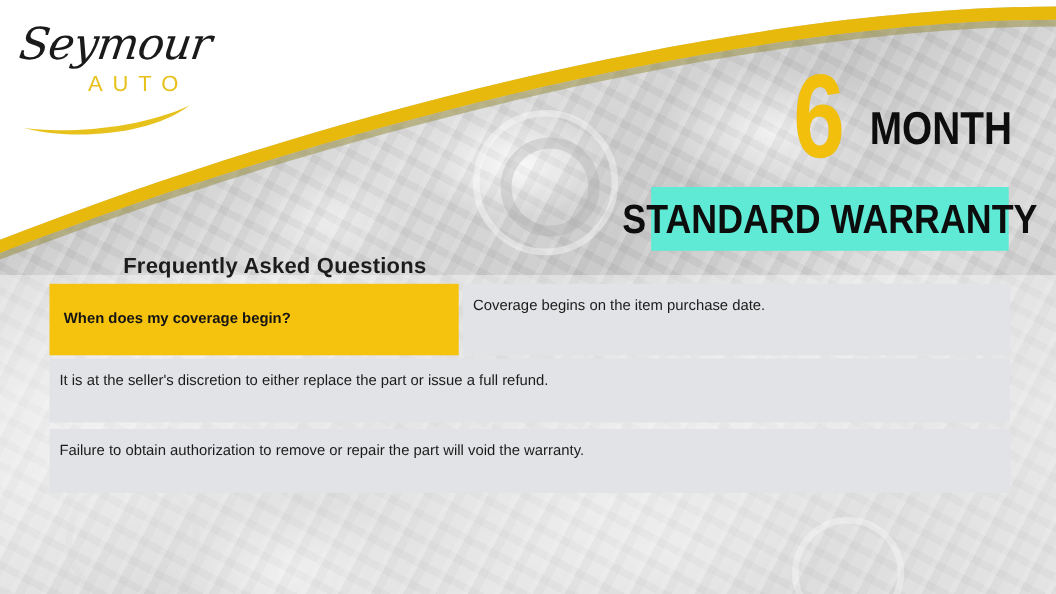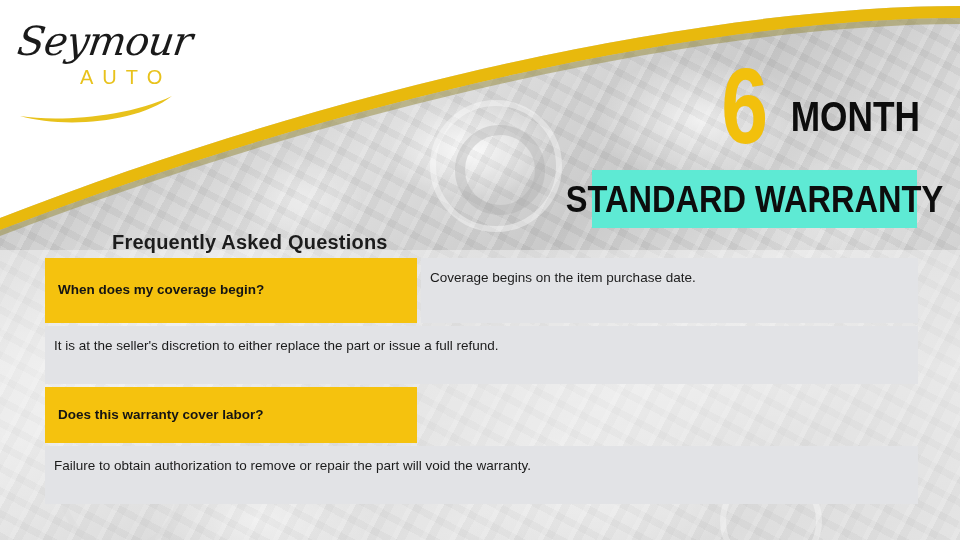--- a/index.html
+++ b/index.html
@@ -203,23 +203,20 @@
       </div>
     </div>
 
     <div class="faq-row r2">
       <div class="a-cell">
         <span>It is at the seller's discretion to either replace the part or issue a full refund.</span>
       </div>
     </div>
 
     <div class="faq-row r3">
-      <div class="q-cell">
-        <span>Does this warranty cover labor?</span>
-      </div>
     </div>
 
     <div class="faq-row r4">
       <div class="a-cell">
         <span>Failure to obtain authorization to remove or repair the part will void the warranty.</span>
       </div>
     </div>
 
   </div>
 

